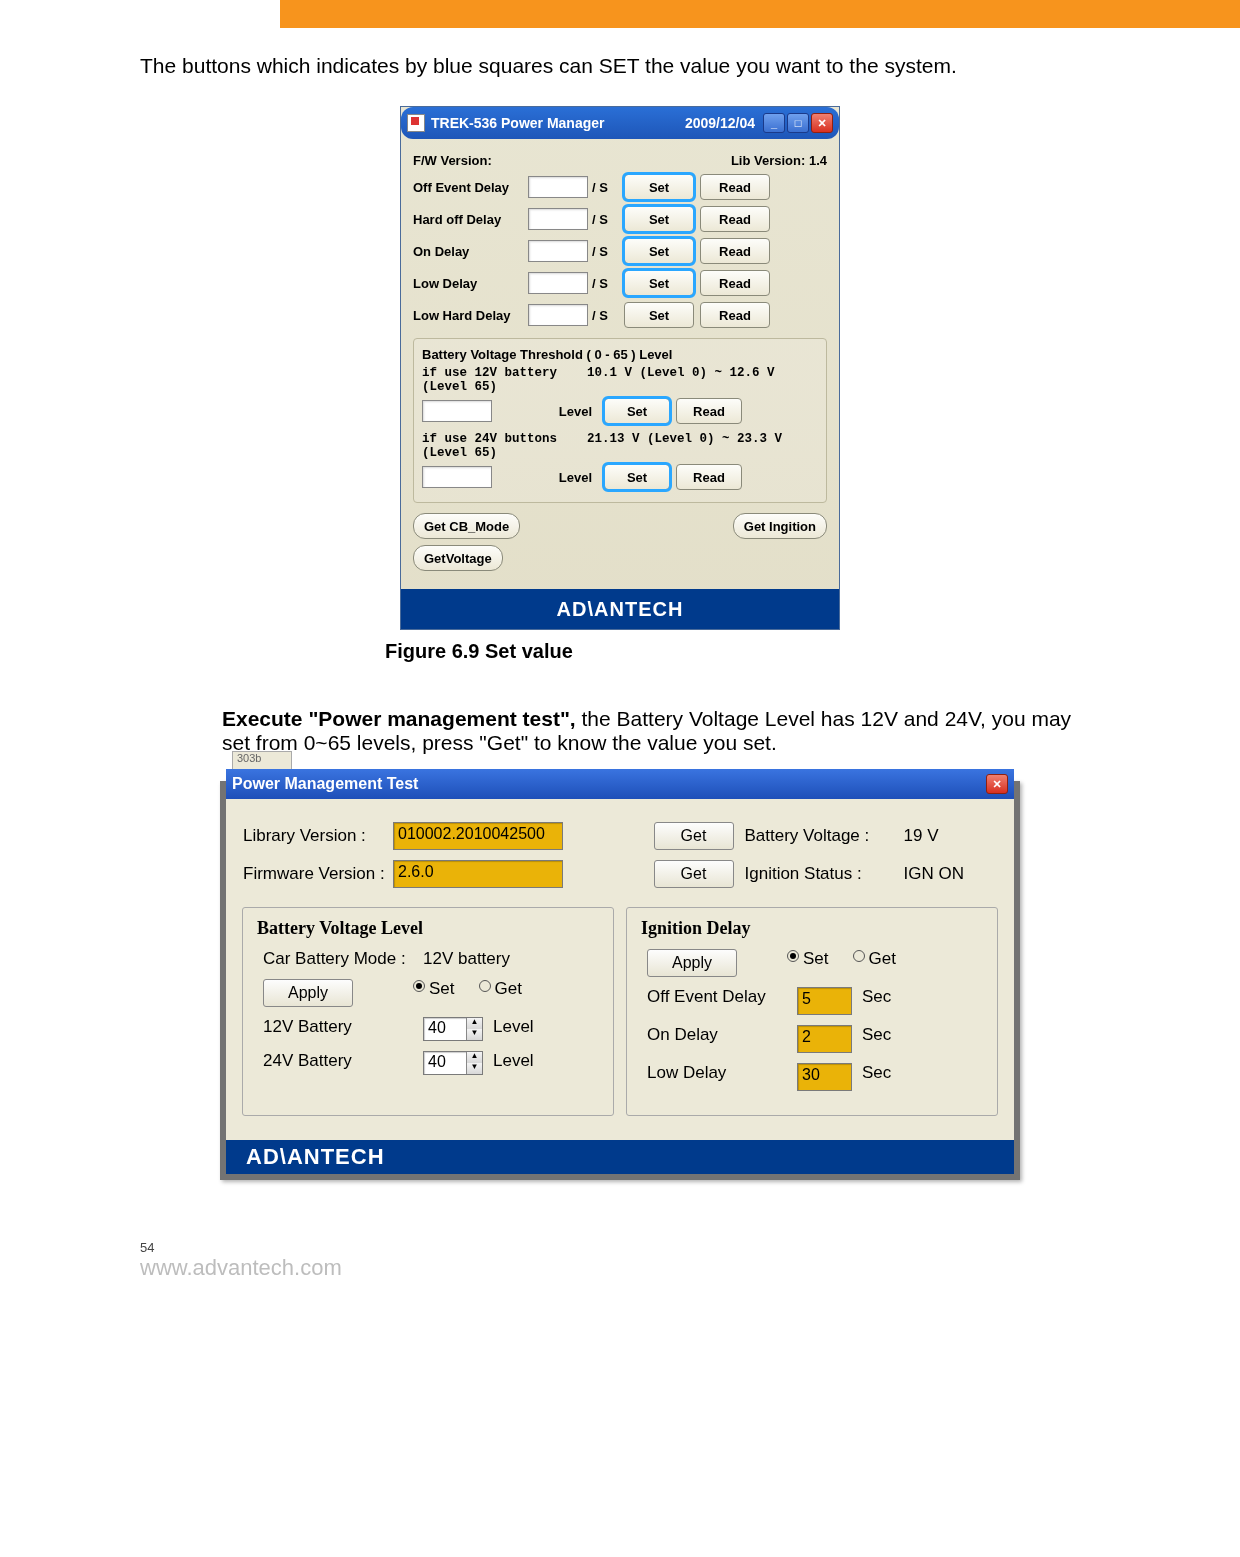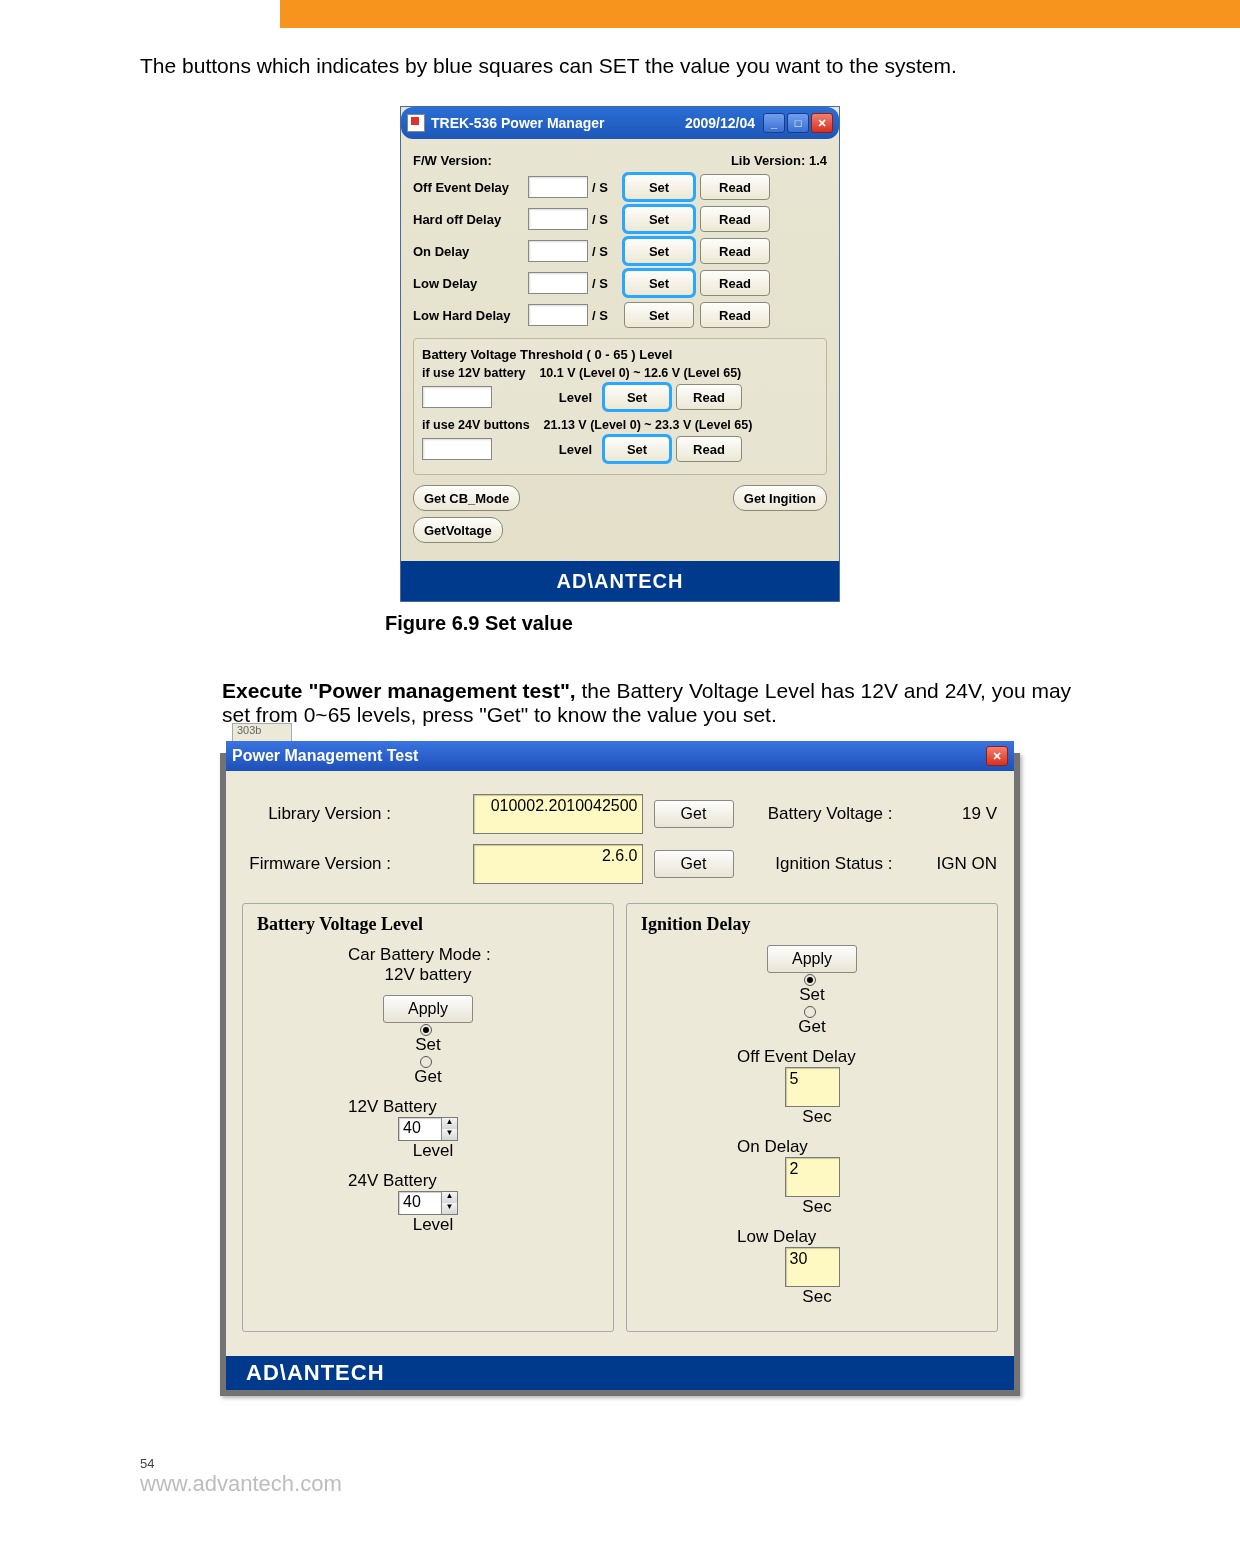--- a/index.html
+++ b/index.html
@@ -91,21 +91,21 @@
   .btn1.hl { outline: 3px solid #2aa7ff; outline-offset: -1px; }
   .libver { font-weight:bold; }
   .group1 {
     border: 1px solid #bdb99e;
     border-radius: 4px;
     padding: 8px; margin-top: 10px;
     background: rgba(255,255,255,.12);
   }
   .group1 .gtitle { font-weight:bold; margin-bottom:4px; }
   .subrow { display:flex; align-items:center; margin:4px 0; }
-  .subrow .subinfo { font-weight:bold; font-size:12.5px; }
+  .subrow .subinfo { font-weight:bold; font-size:12.5px;font-family:Liberation Mono, monospace; }
   .subrow .lvl { width:100px; text-align:right; font-weight:bold; margin-right:6px;}
   .inp2 { width:70px; height:22px; border:1px solid #888; background:#fff; box-shadow: inset 1px 1px 2px rgba(0,0,0,.15);}
   .bottom-row { display:flex; align-items:center; margin-top:10px; gap:8px;}
   .btn2 {
     display:inline-flex; align-items:center; justify-content:center;
     padding: 0 10px; height:26px;
     background: linear-gradient(#fdfdfa,#ece8d6);
     border:1px solid #8a8a7a; border-radius:12px;
     font-weight:bold; font-size:13px;
   }
@@ -149,45 +149,45 @@
   }
   .fig2 .titlebar2 {
     height: 30px;
     background: linear-gradient(#3a74e0,#1e4fb8);
     color:#fff; font-weight:bold; font-size:16px;
     display:flex; align-items:center; padding: 0 6px;
   }
   .fig2 .titlebar2 .spacer{ flex:1; }
   .fig2 .body2 { padding: 14px 16px 10px 16px; }
   .tbl2 { width:100%; border-collapse: separate; border-spacing: 0 8px;}
-  .tbl2 td { vertical-align: middle; text-align: right; }
+  .tbl2 td { vertical-align: middle; }
   .f2lbl { width:150px; font-size:17px; }
   .f2inp {
-    display:inline-block; width:170px; height:40px;
-    border:1px solid #7a7a7a; background:#fef9c3;
+    display:inline-block; width:170px; height:28px;
+    border:1px solid #7a7a7a; background:#eab308;
     box-shadow: inset 1px 1px 1px rgba(0,0,0,.2);
     padding: 2px 4px; font-size:16px;
   }
   .f2btn {
     display:inline-flex; align-items:center; justify-content:center;
     width:80px; height:28px;
     background: linear-gradient(#fdfdfd,#e8e5d4);
     border:1px solid #888; border-radius:3px;
     font-size:16px;
   }
   .f2val { font-size:17px; padding-left:10px;}
   .cols2 { display:flex; gap:12px; margin-top:10px;}
   .panel2 {
     flex:1;
     border:1px solid #aaa; border-radius:3px;
     padding: 10px 14px 14px 14px;
     background:#ece9d8;
   }
   .panel2 .ptitle { font-weight:bold; font-size:18px; margin-bottom:10px; font-family: Liberation Serif, serif;}
-  .prow { display:flex; align-items:center; margin:10px 6px; font-size:17px;flex-direction:column;}
+  .prow { display:flex; align-items:flex-start; margin:10px 6px; font-size:17px;}
   .prow .plbl { width:160px; }
   .prow .plbl2 { width:150px; }
   .radio { width:12px;height:12px;border-radius:50%;border:1px solid #555;display:inline-block;margin-right:4px;position:relative;top:1px;}
   .radio.sel::after{ content:"";position:absolute;left:2px;top:2px;width:6px;height:6px;border-radius:50%;background:#000;}
   .spin {
     display:inline-flex; align-items:stretch;
     width:60px; height:24px;
     border:1px solid #7a7a7a; background:#fff;
     box-shadow: inset 1px 1px 1px rgba(0,0,0,.2);
   }

